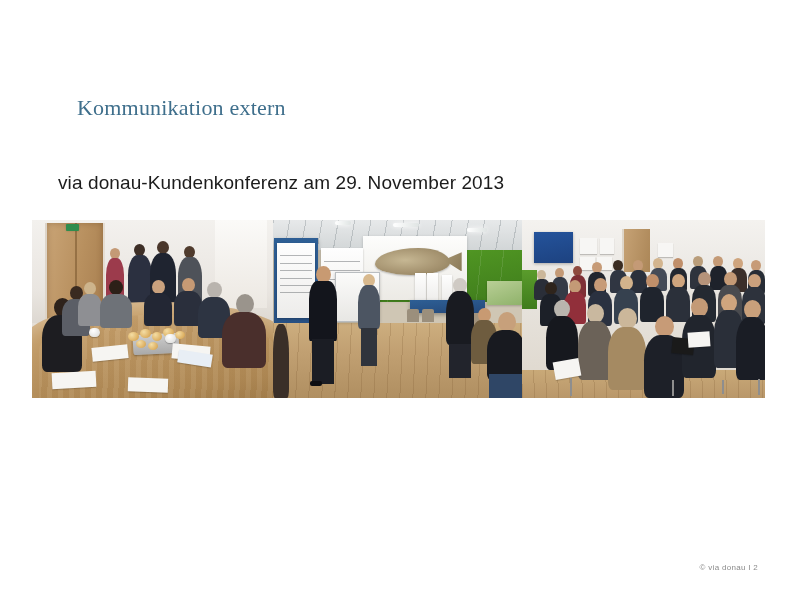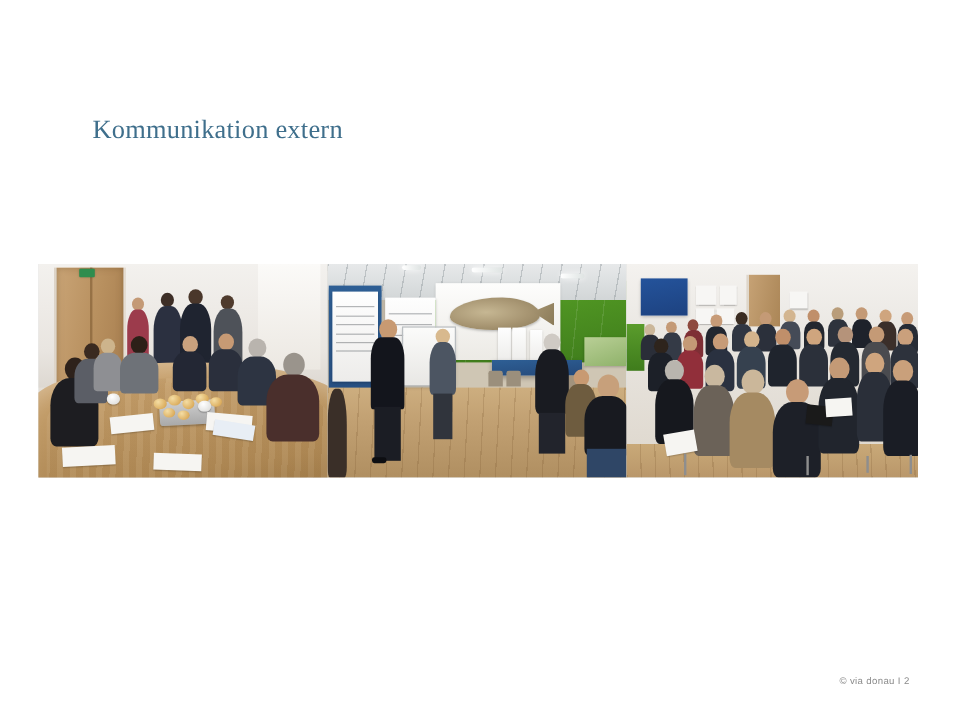--- a/index.html
+++ b/index.html
@@ -270,20 +270,21 @@
   }
 </style>
 </head>
 <body>
 
 <div class="slide">
 
 
   <div class="title">Kommunikation extern</div>
 
+  <div class="subtitle">via donau-Kundenkonferenz am 29. November 2013</div>
 
   <div class="photo-strip">
 
     <div class="photo photo-1">
       <div class="p1-bg"></div>
       <div class="p1-wall"></div>
       <div class="p1-window"></div>
       <div class="p1-door"></div>
       <div class="p1-exit"></div>
 

